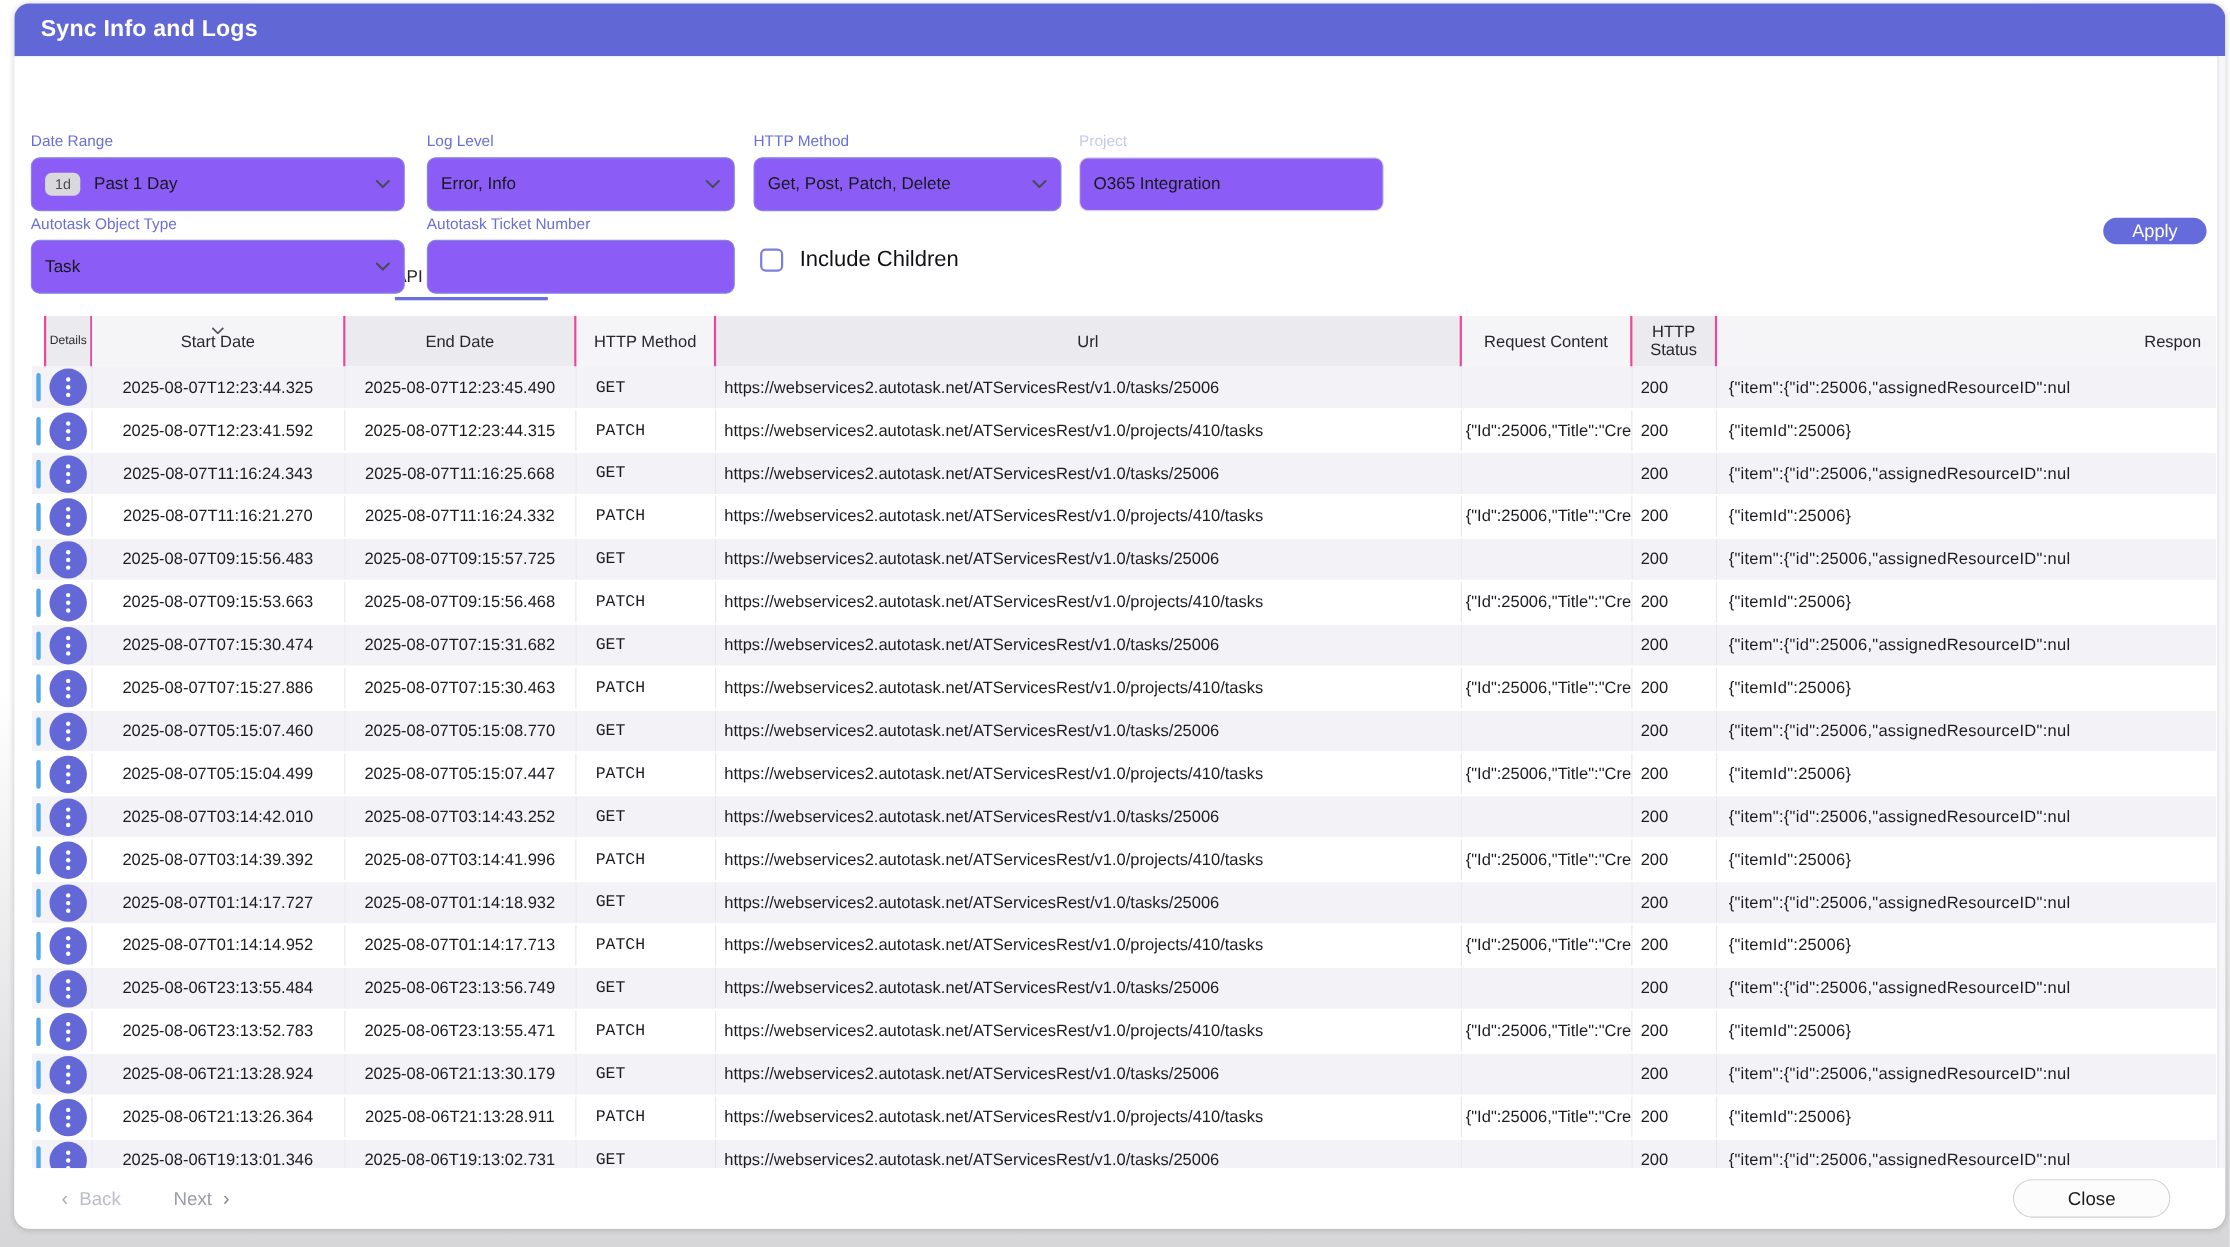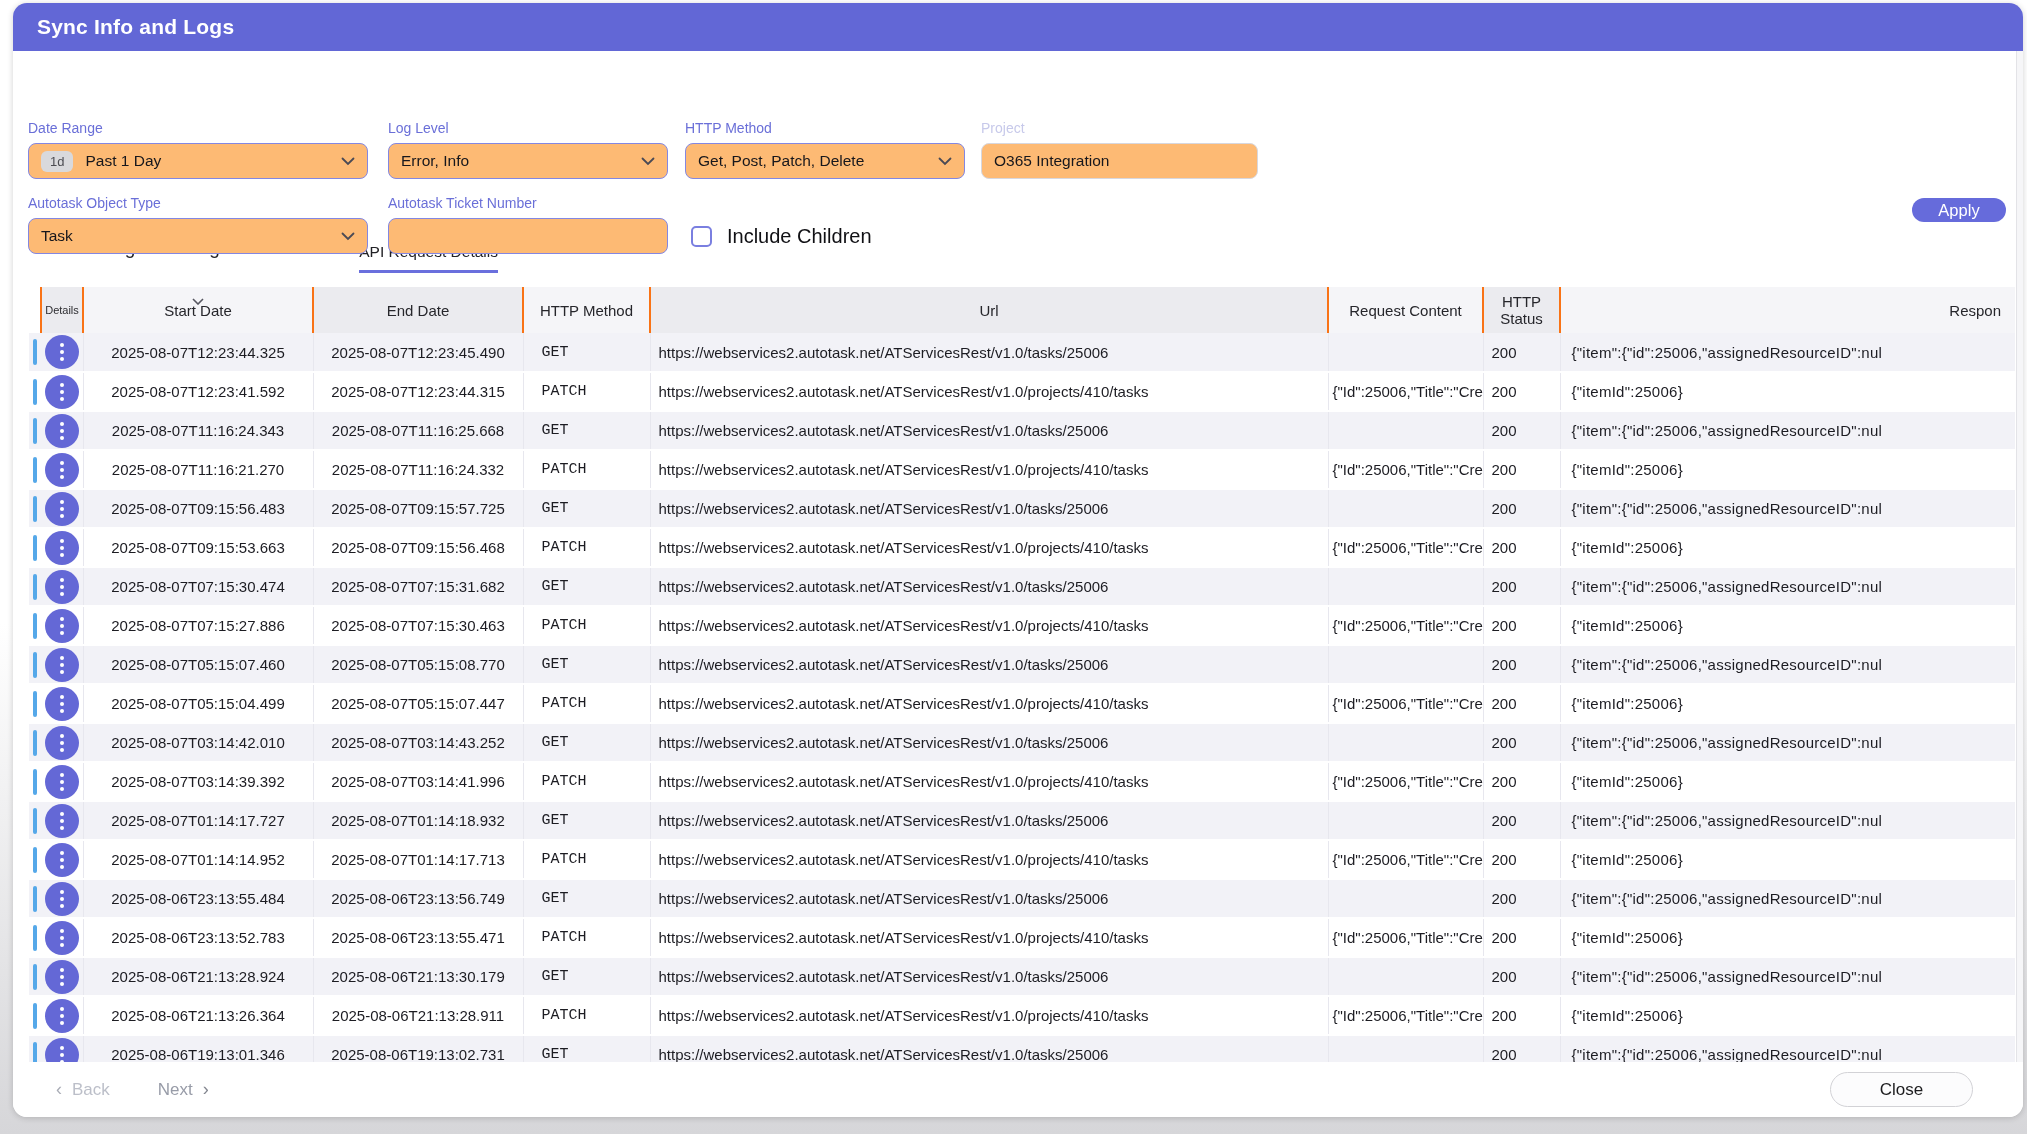--- a/index.html
+++ b/index.html
@@ -15,21 +15,21 @@
 
   
   .titlebar{height:48px;background:var(--header-bar);display:flex;align-items:center;padding-left:24px;}
   .titlebar h1{color:#fff;font-size:21px;font-weight:bold;letter-spacing:.2px;}
 
   
   .filters{position:relative;height:174px;}
   .field{position:absolute;}
   .flabel{font-size:14px;font-weight:500;color:var(--label);margin-bottom:7px;}
   .flabel.muted{color:#c7c9ea;}
-  .fcontrol{height:36px;border:1.5px solid #8387e2;border-radius:8px;background:#fdba74;
+  .fcontrol{height:49px;border:1.5px solid #8387e2;border-radius:8px;background:#8b5cf6;
     display:flex;align-items:center;padding:0 12px;font-size:15.5px;color:#17171c;}
   .fcontrol.gray{border:1px solid #d7d7de;}
   .fcontrol .grow{flex:1 1 auto;white-space:nowrap;overflow:hidden;}
   .chip{background:#d9d9dc;color:#4c4c52;font-size:13px;border-radius:6px;padding:3px 9px;margin-right:12px;}
   .chev{flex:0 0 auto;margin-left:8px;}
   input.fcontrol{width:100%;}
   .f-dr{left:15px;top:69px;width:340px;}
   .f-ll{left:375px;top:69px;width:280px;}
   .f-hm{left:672px;top:69px;width:280px;}
   .f-pr{left:968px;top:69px;width:277px;}
@@ -46,21 +46,21 @@
   .tab{color:#222226;cursor:pointer;}
   .tab-lg{font-size:19px;font-weight:500;padding-bottom:14px;}
   .tab-active{font-size:15.5px;font-weight:500;padding-bottom:9px;border-bottom:3px solid #6a6fdd;}
 
   
   .table-wrap{position:absolute;left:16px;top:284px;right:8px;bottom:55px;overflow:hidden;}
   table{border-collapse:collapse;table-layout:fixed;width:100%;}
   col.c-bar{width:12px;} col.c-det{width:42px;} col.c-start{width:230px;} col.c-end{width:210px;}
   col.c-meth{width:127px;} col.c-url{width:678px;} col.c-req{width:155px;} col.c-stat{width:77px;}
   thead th{height:46px;font-weight:400;font-size:15px;color:#26262b;background:#f5f5f8;
-    border-left:2px solid #f97316;vertical-align:middle;text-align:center;padding:0;}
+    border-left:2px solid #ec4899;vertical-align:middle;text-align:center;padding:0;}
   thead th.dark{background:#ebebef;}
   thead th.none{background:#fff;border-left:none;}
   thead th.th-details{font-size:11px;color:#2c2c30;}
   thead th.th-start{position:relative;}
   .sort-ic{position:absolute;top:4px;left:50%;transform:translateX(-50%);}
   thead th.th-resp{text-align:right;padding-right:14px;}
   tbody td{height:39px;font-size:15px;color:#1c1c22;padding:0;border-bottom:2px solid #fff;
     white-space:nowrap;overflow:hidden;vertical-align:middle;}
   tbody tr.stripe td{background:var(--stripe);}
   tbody td.sep{border-left:1px solid #e7e7ee;}

